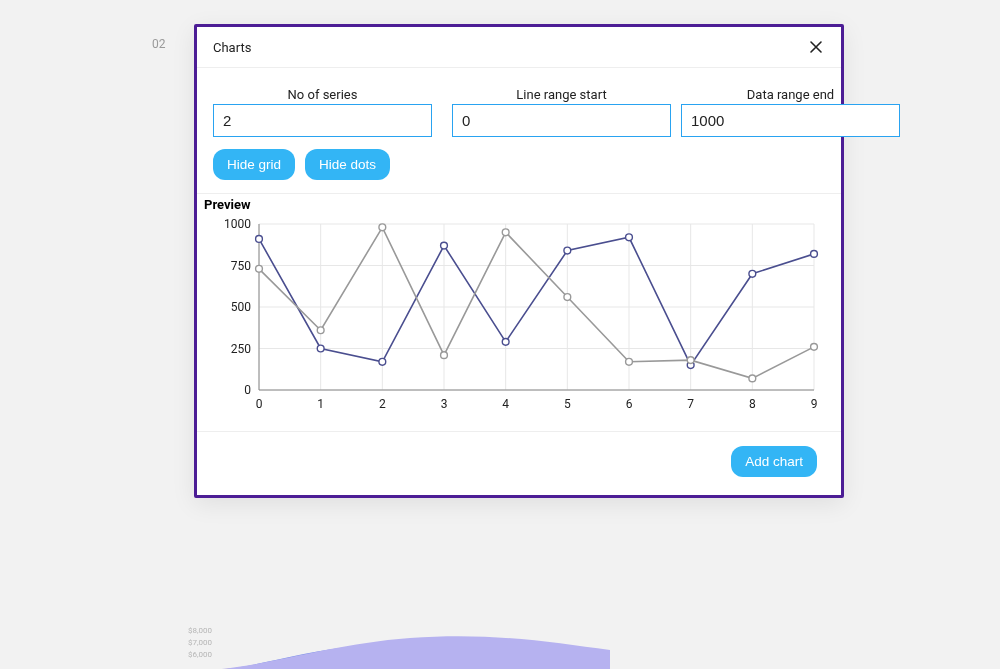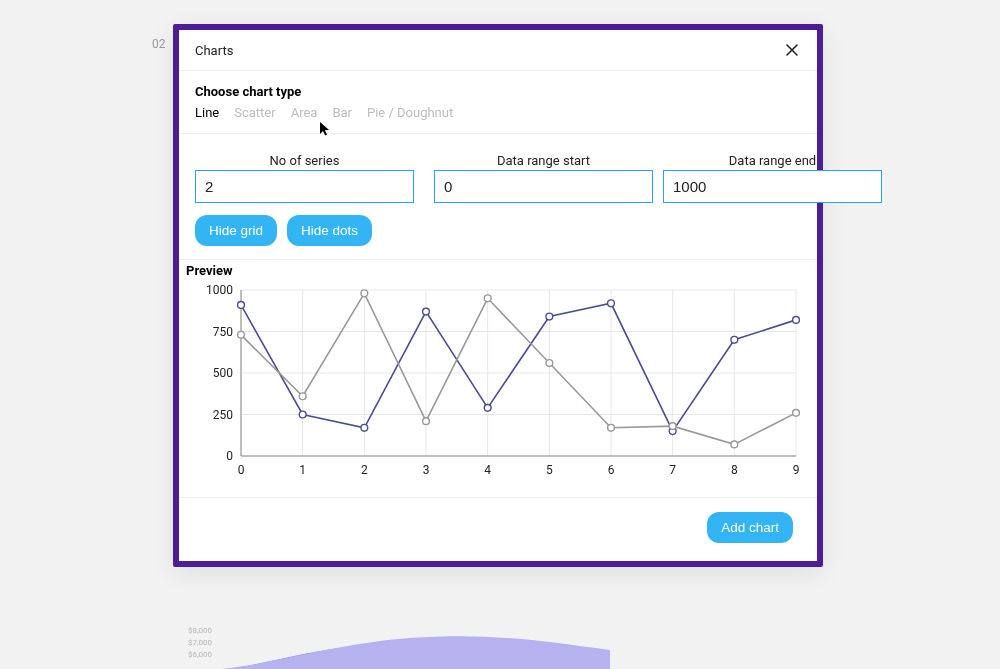--- a/index.html
+++ b/index.html
@@ -15,25 +15,25 @@
   }
   .bg-marker {
     position: absolute;
     left: 152px;
     top: 37px;
     font-size: 12px;
     color: #999;
   }
   .dialog {
     position: absolute;
-    left: 173px;
+    left: 194px;
     top: 24px;
     width: 650px;
     background: #fff;
-    border: 6px solid #4c1d95;
+    border: 3px solid #4c1d95;
     border-radius: 2px;
     box-shadow: 0 6px 24px rgba(0,0,0,0.08);
   }
   .dialog-header {
     display: flex;
     justify-content: space-between;
     align-items: center;
     padding: 11px 16px;
     border-bottom: 1px solid #eee;
   }
@@ -136,46 +136,31 @@
 <div class="dialog">
   <div class="dialog-header">
     <span class="dialog-title">Charts</span>
     <span class="close-btn">
       <svg viewBox="0 0 16 16">
           <path d="M3 3 L13 13 M13 3 L3 13" stroke="#222" stroke-width="1.6" stroke-linecap="round"></path>
         </svg>
     </span>
   </div>
 
-  <div class="section">
-    <div class="section-title">Choose chart type</div>
-    <div class="tabs">
-      <span class="tab active">Line</span>
-      <span class="tab">Scatter</span>
-      <span class="tab">Area</span>
-      <span class="tab">Bar</span>
-      <span class="tab">Pie / Doughnut</span>
-      <span class="cursor-pointer">
-        <svg viewBox="0 0 12 16">
-            <path d="M1 1 L1 13 L4 10 L6.2 14.5 L8 13.6 L5.8 9.2 L10 9 Z" fill="#000"></path>
-          </svg>
-      </span>
-    </div>
-  </div>
 
   <div class="section">
     <div class="config-row">
       <div class="config-col">
         <span class="config-label">No of series</span>
         <input class="config-input" value="2" style="">
       </div>
       <div class="config-col">
       </div>
       <div class="config-col">
-        <span class="config-label">Data range start</span>
+        <span class="config-label">Line range start</span>
         <input class="config-input" value="0" style="">
       </div>
       <div class="config-col">
         <span class="config-label">Data range end</span>
         <input class="config-input" value="1000" style="">
       </div>
     </div>
     <div class="btn-row">
       <button class="btn-primary">Hide grid</button>
       <button class="btn-primary">Hide dots</button>

